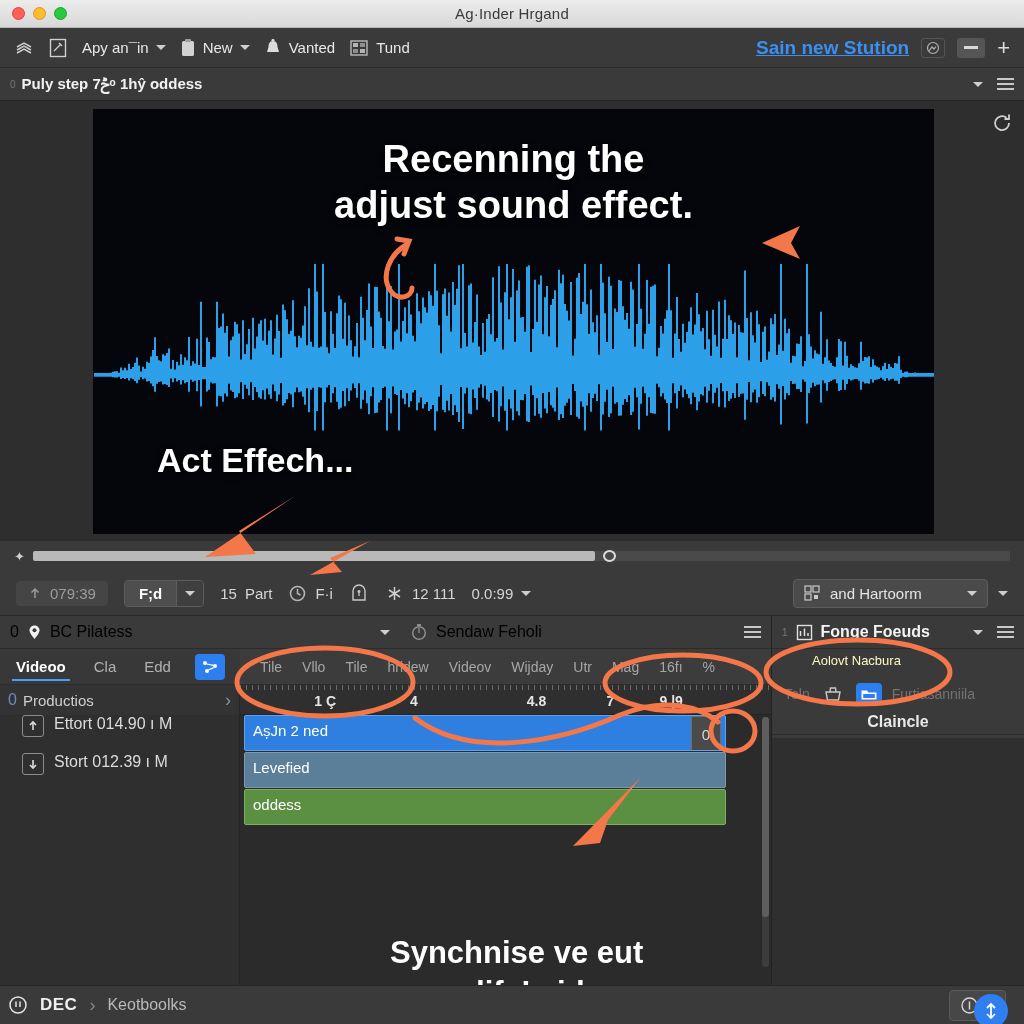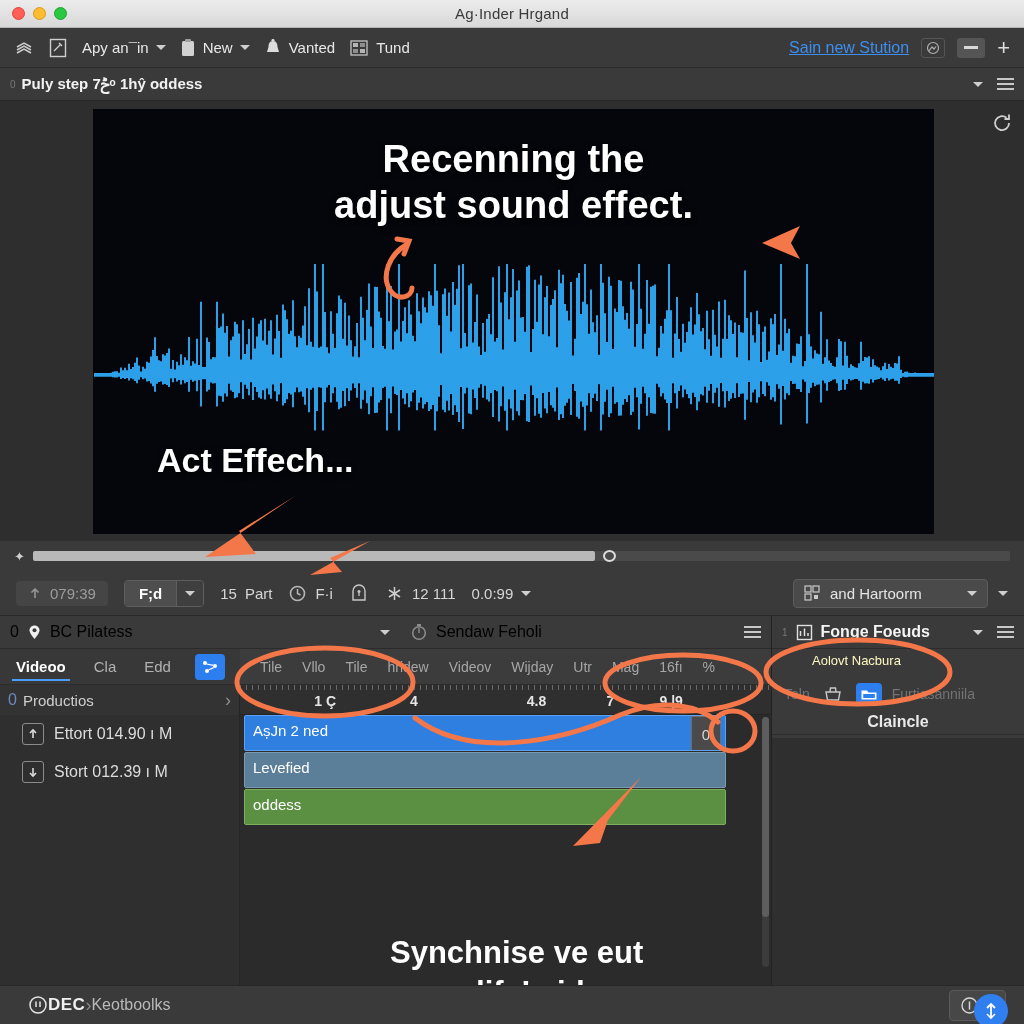--- a/index.html
+++ b/index.html
@@ -39,21 +39,21 @@
     position:absolute; left:0; top:28px; width:1024px; height:40px;
     background:#3a3a3a; border-bottom:1px solid #2a2a2a;
     display:flex; align-items:center; padding:0 14px; gap:14px;
   }
   .tb-item { display:flex; align-items:center; gap:7px; color:#e8e8e8; font-size:15px; white-space:nowrap; }
   .tb-item .cap { font-weight:500; }
   .caret { width:0;height:0;border-left:5px solid transparent;border-right:5px solid transparent;border-top:5px solid #cfcfcf; }
   .ico { display:inline-flex; align-items:center; justify-content:center; }
   .tb-right { margin-left:auto; display:flex; align-items:center; gap:12px; }
   .link {
-    color:#3c8ff0; font-size:16px; text-decoration:underline; font-weight:400;
+    color:#3c8ff0; font-size:19px; text-decoration:underline; font-weight:700;
   }
   .sq-btn {
     width:24px;height:20px;border:1px solid #555; border-radius:3px;
     display:flex;align-items:center;justify-content:center;
   }
   .minus-btn { width:28px;height:20px;background:#555;border-radius:3px;display:flex;align-items:center;justify-content:center; }
   .minus-btn i { display:block; width:14px;height:3px;background:#d8d8d8; }
   .plus { color:#dcdcdc; font-size:22px; line-height:18px; }
 
   
@@ -166,21 +166,21 @@
   .ruler-left .pl { color:#cfcfcf; font-size:15px; }
   .ruler-left .chev { margin-left:auto; padding-right:8px; color:#8e8e8e; font-size:18px; }
   .ruler-right { flex:1; position:relative; background:#2f2f2f; border-bottom:1px solid #242424; }
   .tickstrip { position:absolute; left:0; right:0; top:0; height:5px;
      background: repeating-linear-gradient(to right, #6a6a6a 0 1px, transparent 1px 6px); }
   .rl { position:absolute; top:8px; color:#e6e6e6; font-size:14px; font-weight:bold; }
 
   
   .tracksrow { display:flex; height:270px; }
   .tk-head { width:240px; background:#2f2f2f; border-right:1px solid #262626; }
-  .tk-row { display:flex; align-items:center; gap:10px; height:38px; padding-left:22px; color:#dcdcdc; font-size:16px; }
+  .tk-row { display:flex; gap:10px; height:38px; padding-left:22px; color:#dcdcdc; font-size:16px; }
   .tk-badge { width:22px;height:22px;border:1px solid #8c8c8c;border-radius:3px;display:flex;align-items:center;justify-content:center; }
   .tk-body { flex:1; position:relative; background:#2b2b2b; }
   .clip { position:absolute; left:4px; height:36px; border-radius:2px; color:#fff; font-size:15px;
      padding:6px 8px; overflow:hidden; }
   .clip.blue { background:#2f7fe0; border:1px solid #5da2f2; top:0; width:482px; }
   .clip.slate { background:#5c7f99; border:1px solid #7a9ab1; top:37px; width:482px; }
   .clip.green { background:#5b8f42; border:1px solid #7cb05f; top:74px; width:482px; }
   .clip-handle { position:absolute; right:4px; top:0; width:30px; height:36px; background:#4a4a4a;
      border:1px solid #6d6d6d; display:flex; align-items:center; justify-content:center; color:#d8d8d8; }
   .ovl-sync { position:absolute; left:150px; top:218px; width:430px; text-align:left;
@@ -196,21 +196,21 @@
   .rp-subtitle { height:26px; display:flex; align-items:center; justify-content:center;
      color:#e9e9e9; font-size:16px; font-weight:bold; background:#3a3a3a; border-bottom:1px solid #2d2d2d; }
   .rp-body { position:absolute; left:0; top:122px; width:252px; height:247px; background:#2f2f2f; }
   .rp-ghost { position:absolute; left:40px; top:4px; color:#fef9c3; font-size:13px; }
 
   
   .statusbar {
     position:absolute; left:0; top:985px; width:1024px; height:39px;
     background:#3a3a3a; border-top:1px solid #272727; display:flex; align-items:center;
   }
-  .sb-left { display:flex; align-items:center; padding-left:28px; }
+  .sb-left { display:flex; align-items:center; gap:12px; padding-left:8px; }
   .sb-dec { color:#f0f0f0; font-size:17px; font-weight:bold; letter-spacing:.5px; }
   .sb-crumb { color:#b9b9b9; font-size:16px; }
   .sb-sep { color:#8a8a8a; font-size:18px; }
   .sb-btn {
     margin-left:auto; margin-right:18px; display:flex; align-items:center; gap:6px;
     background:#474747; border:1px solid #5a5a5a; border-radius:4px; padding:5px 10px;
   }
   .fab {
     position:absolute; right:16px; top:994px; width:34px; height:34px; border-radius:50%;
     background:#2f7ff0; display:flex; align-items:center; justify-content:center;

